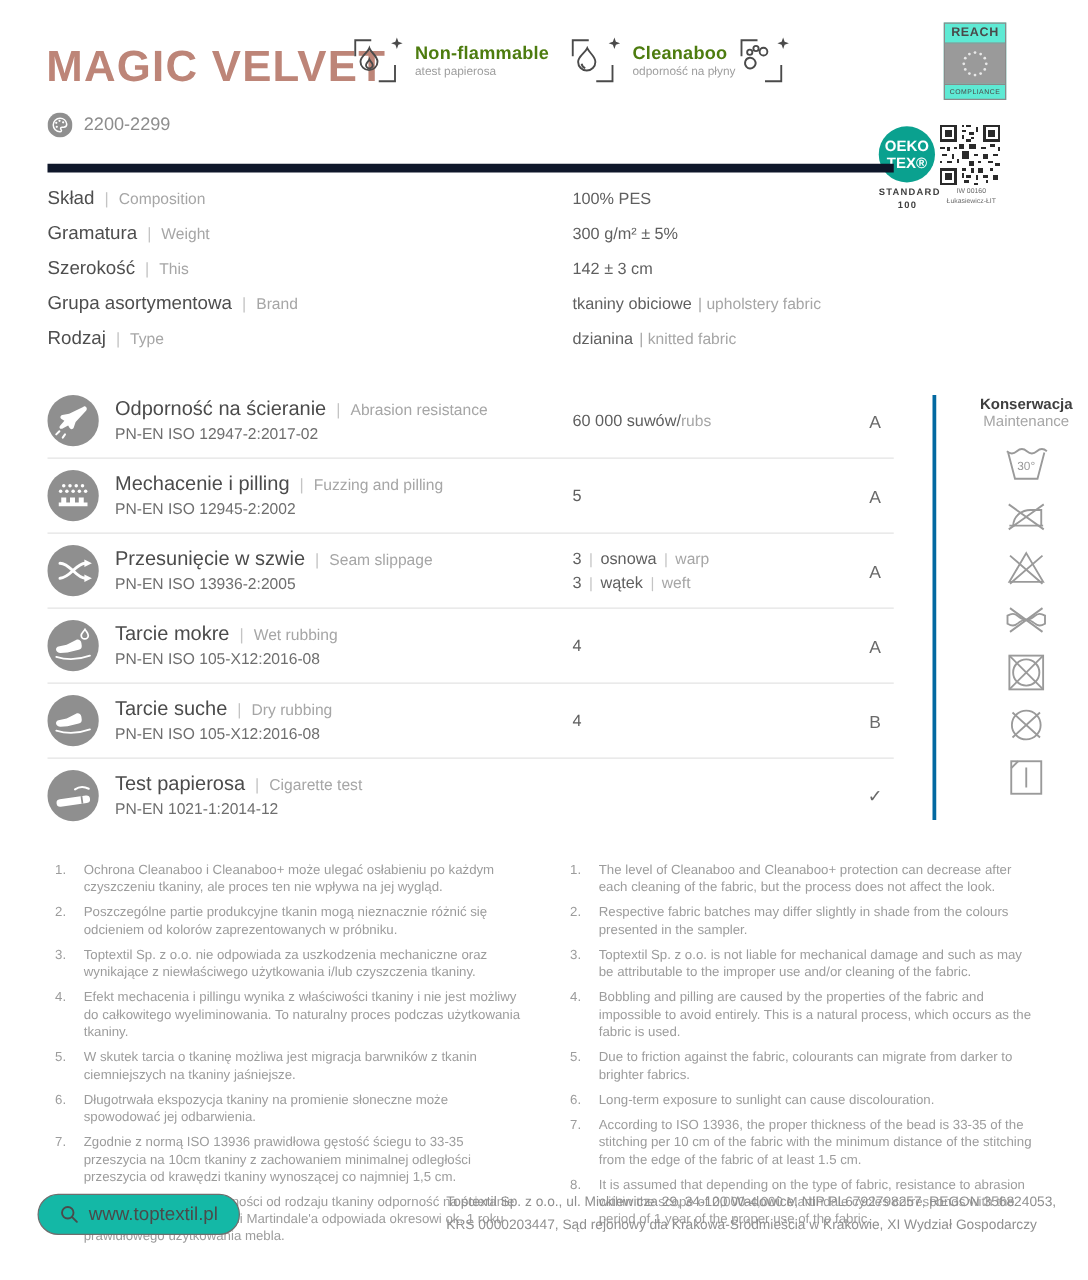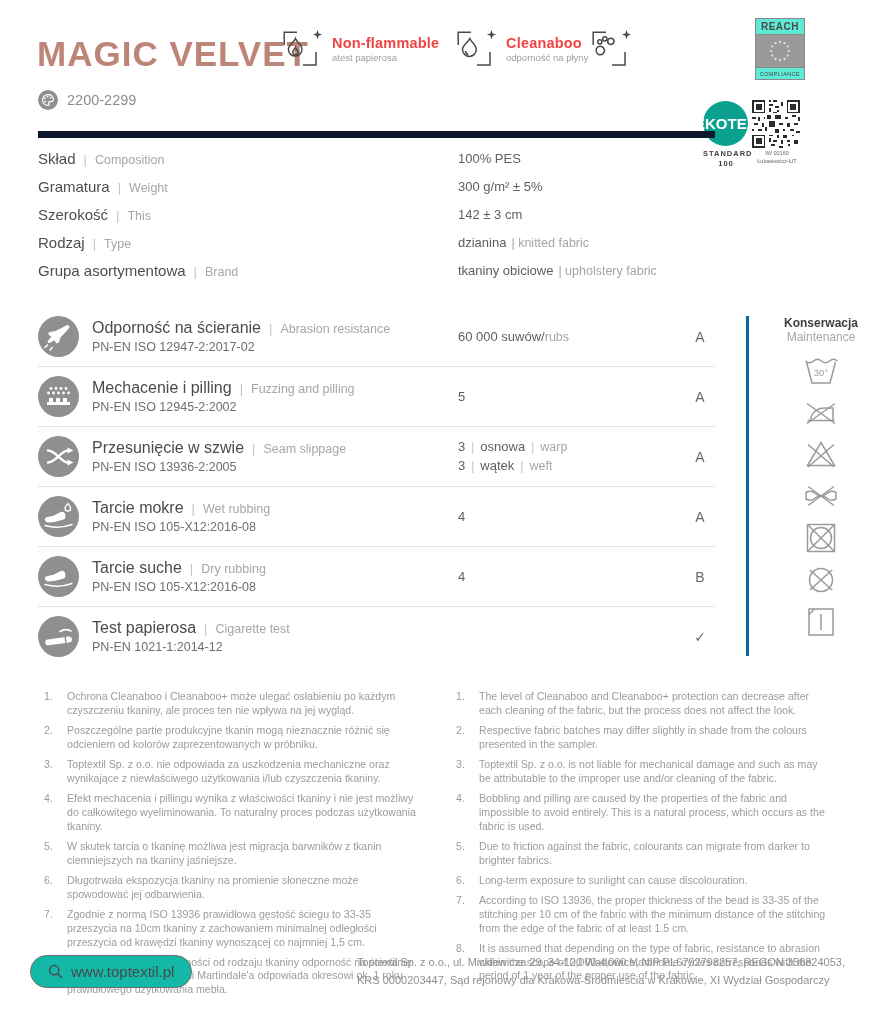--- a/index.html
+++ b/index.html
@@ -5,30 +5,30 @@
   html,body { margin:0; padding:0; background:#ffffff; }
   body { font-family:"Liberation Sans","DejaVu Sans",sans-serif; -webkit-font-smoothing:antialiased; }
   .page { position:relative; width:870px; height:1024px; margin:0 auto; background:#fff; overflow:hidden; }
 
   
   .title { position:absolute; left:37px; top:34px; font-size:35px; font-weight:bold; color:#bd8578; letter-spacing:1px; }
   .range-row { position:absolute; left:38px; top:90px; display:flex; align-items:center; gap:9px; font-size:14.5px; color:#8d8d8d; }
 
   .feature { position:absolute; top:28px; display:flex; gap:9px; }
   .feature .ftxt { padding-top:7px; }
-  .fname { font-size:14.5px; font-weight:bold; color:#ef4444; letter-spacing:.2px; }
+  .fname { font-size:14.5px; font-weight:bold; color:#4d7c0f; letter-spacing:.2px; }
   .fsub { font-size:9.5px; color:#9e9e9e; margin-top:1px; }
 
   .reach { position:absolute; left:755px; top:18px; width:48px; border:1.5px solid #8a8a8a; background:#5eead4; text-align:center; }
   .reach-top { font-size:10px; font-weight:bold; color:#4a4a4a; padding:2px 0; border-bottom:1.5px solid #8a8a8a; letter-spacing:.5px; }
   .reach-mid { background:#9a9a9a; height:32px; display:flex; align-items:center; justify-content:center; }
   .reach-bot { font-size:5.5px; color:#4a4a4a; padding:3px 0 2px; border-top:1.5px solid #8a8a8a; letter-spacing:.4px; }
 
   .oeko-wrap { position:absolute; left:703px; top:101px; width:46px; text-align:center; }
-  .oeko-circle { width:45px; height:45px; border-radius:50%; background:#0aa18f; color:#fff; display:flex; flex-direction:row; align-items:center; justify-content:center; font-weight:bold; font-size:15px; line-height:1.05; }
+  .oeko-circle { width:45px; height:45px; border-radius:50%; background:#0aa18f; color:#fff; display:flex; flex-direction:column; align-items:center; justify-content:center; font-weight:bold; font-size:12px; line-height:1.05; }
   .oeko-sub { margin-top:3px; font-size:7.5px; font-weight:bold; color:#3f3f3f; letter-spacing:1px; line-height:1.3; }
   .qr-wrap { position:absolute; left:752px; top:100px; width:50px; text-align:center; }
   .qr-caption { font-size:5.5px; color:#6a6a6a; line-height:1.4; margin-top:2px; }
 
   
   .props { position:absolute; left:38px; top:131px; width:677px; border-top:7px solid #0f172a; padding-top:6px; }
   .prow { display:flex; align-items:center; height:28px; }
   .plabel { width:420px; font-size:15px; color:#4e4e4e; }
   .pipe { color:#c4c4c4; margin:0 8px; font-size:13px; }
   .len { font-size:12.5px; color:#a6a6a6; }
@@ -238,26 +238,26 @@
     </div>
     <div class="prow">
       <div class="plabel"><span>Gramatura</span><span class="pipe">|</span><span class="len">Weight</span></div>
       <div class="pvalue"><span>300 g/m² ± 5%</span><span class="pvsub"></span></div>
     </div>
     <div class="prow">
       <div class="plabel"><span>Szerokość</span><span class="pipe">|</span><span class="len">This</span></div>
       <div class="pvalue"><span>142 ± 3 cm</span><span class="pvsub"></span></div>
     </div>
     <div class="prow">
+      <div class="plabel"><span>Grupa asortymentowa</span><span class="pipe">|</span><span class="len">Brand</span></div>
+      <div class="pvalue"><span>tkaniny obiciowe</span><span class="pvsub">|  upholstery fabric</span></div>
+    </div>
+    <div class="prow">
       <div class="plabel"><span>Rodzaj</span><span class="pipe">|</span><span class="len">Type</span></div>
       <div class="pvalue"><span>dzianina</span><span class="pvsub">|  knitted fabric</span></div>
-    </div>
-    <div class="prow">
-      <div class="plabel"><span>Grupa asortymentowa</span><span class="pipe">|</span><span class="len">Brand</span></div>
-      <div class="pvalue"><span>tkaniny obiciowe</span><span class="pvsub">|  upholstery fabric</span></div>
     </div>
   </div>
 
   <div class="tests">
 
     <div class="trow">
       <div class="ticon">
         <svg width="41" height="41" viewBox="0 0 41 41">
           <path fill="#fff" d="M28.5 9.5 c1.5 -1.5 4 1 2.5 2.8 l-8.5 9.2 -1.5 4.5 c-0.5 1.5 -2.5 1.8 -3.3 0.4 l-1.2 -2.1 -4.8 2.6 c-1.4 0.8 -2.8 -1 -1.8 -2.2 l3.6 -4.2 -2.3 -1.3 c-1.4 -0.8 -1 -2.9 0.6 -3.2 l5.5 -1 z"></path>
           <path d="M9.5 29 l-2.5 2.5 M14 31.5 l-1.8 2.6" stroke="#fff" stroke-width="1.6" stroke-linecap="round"></path>

